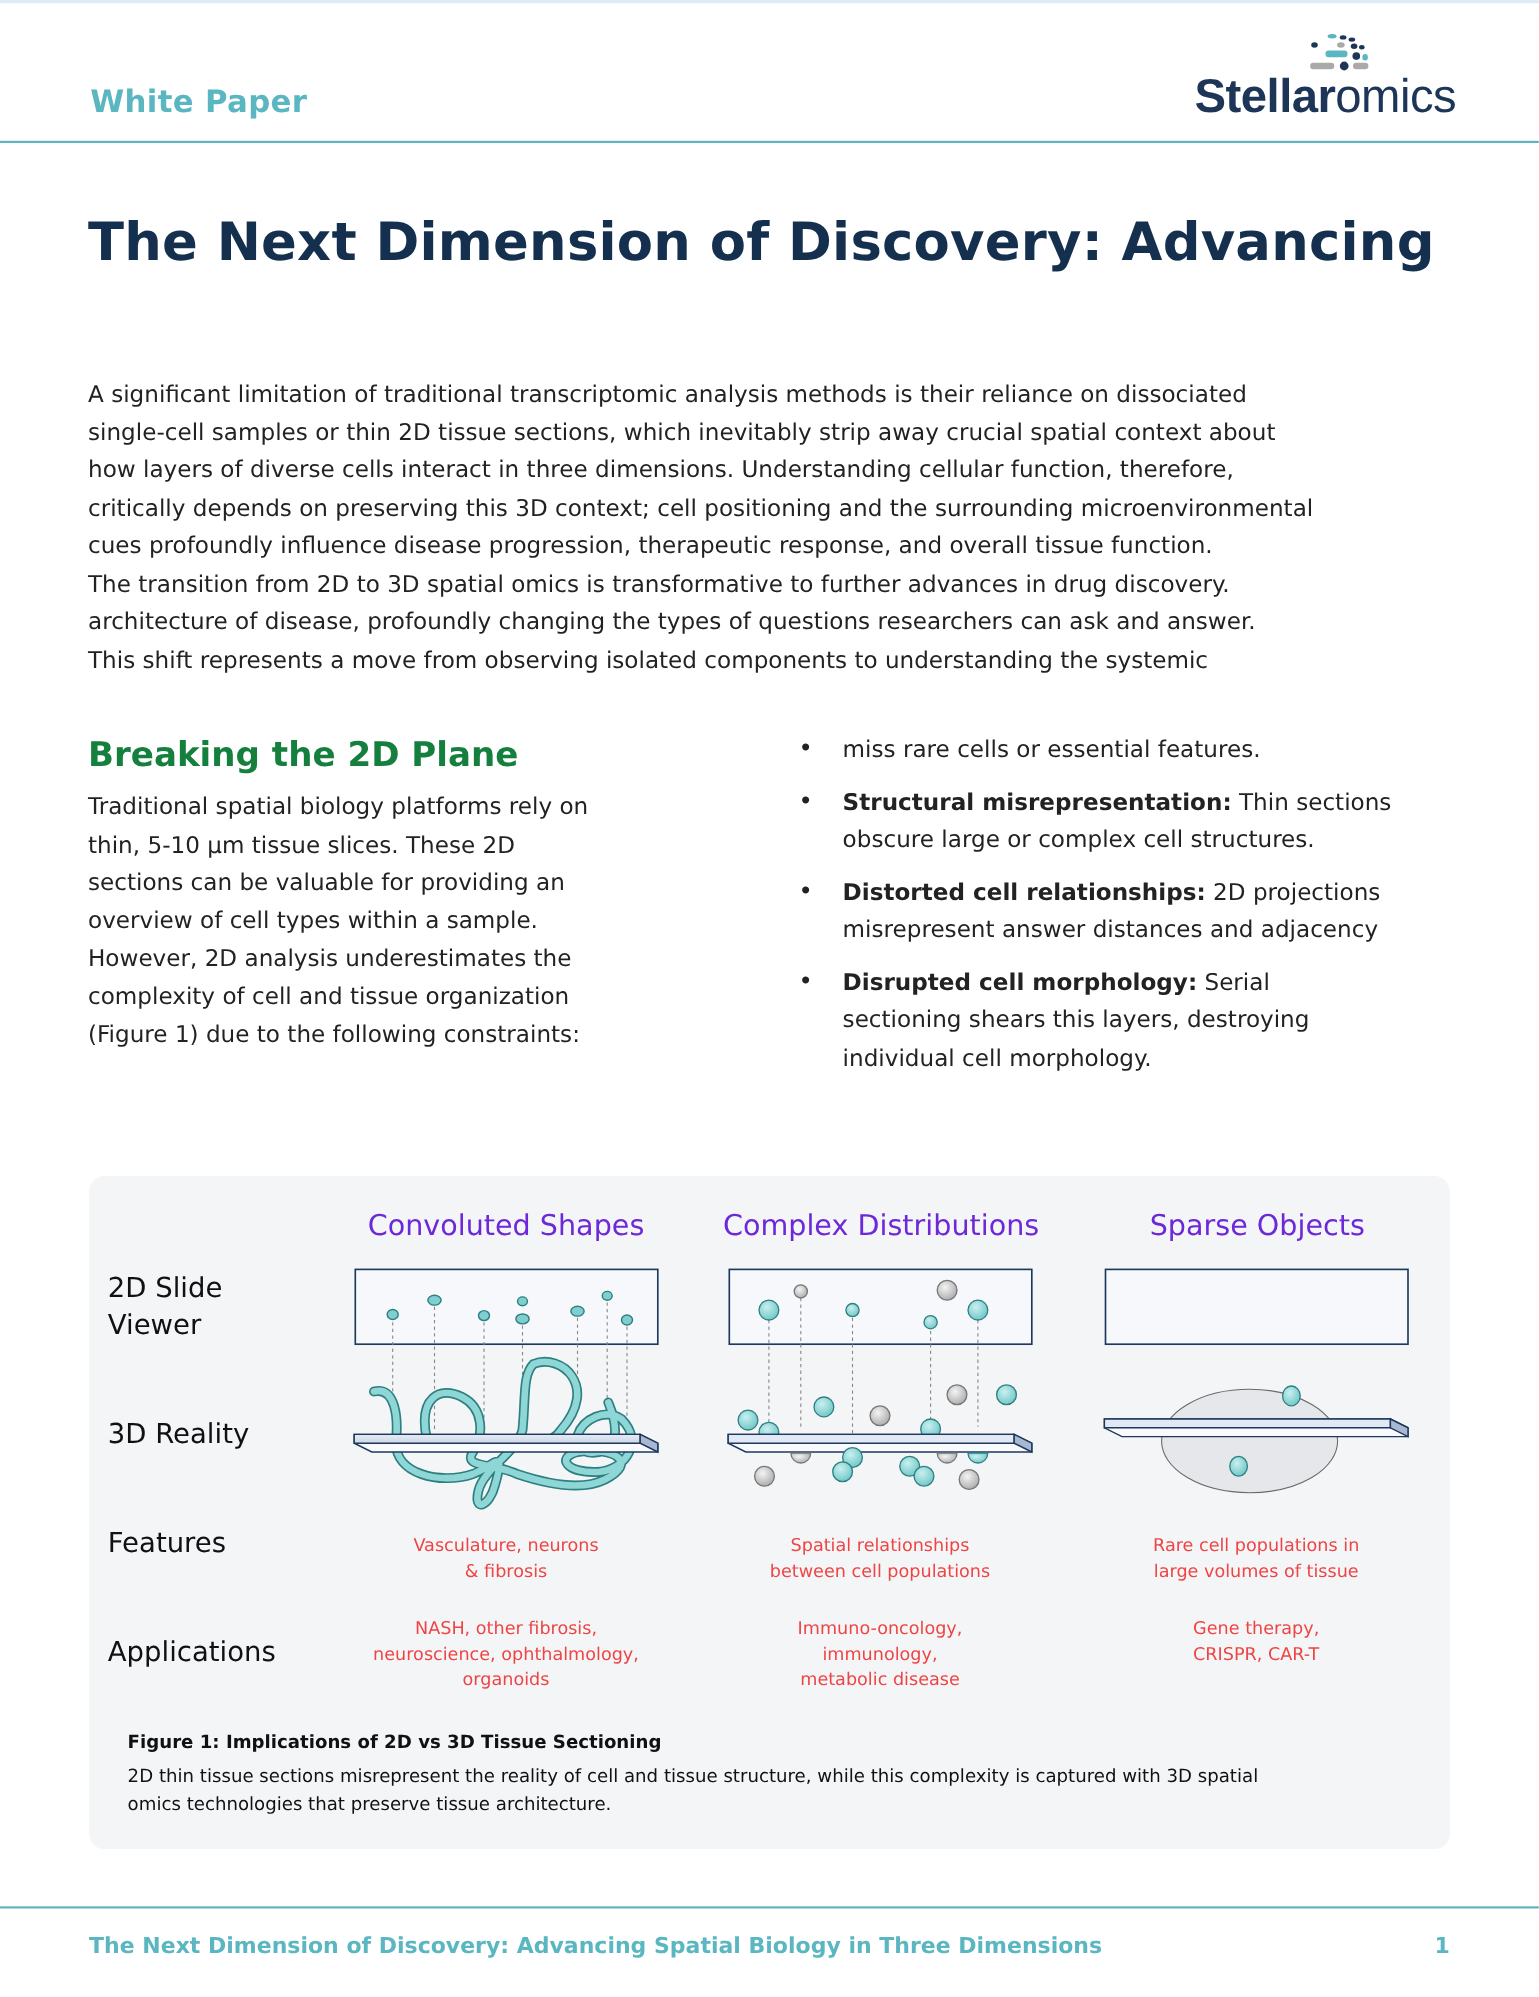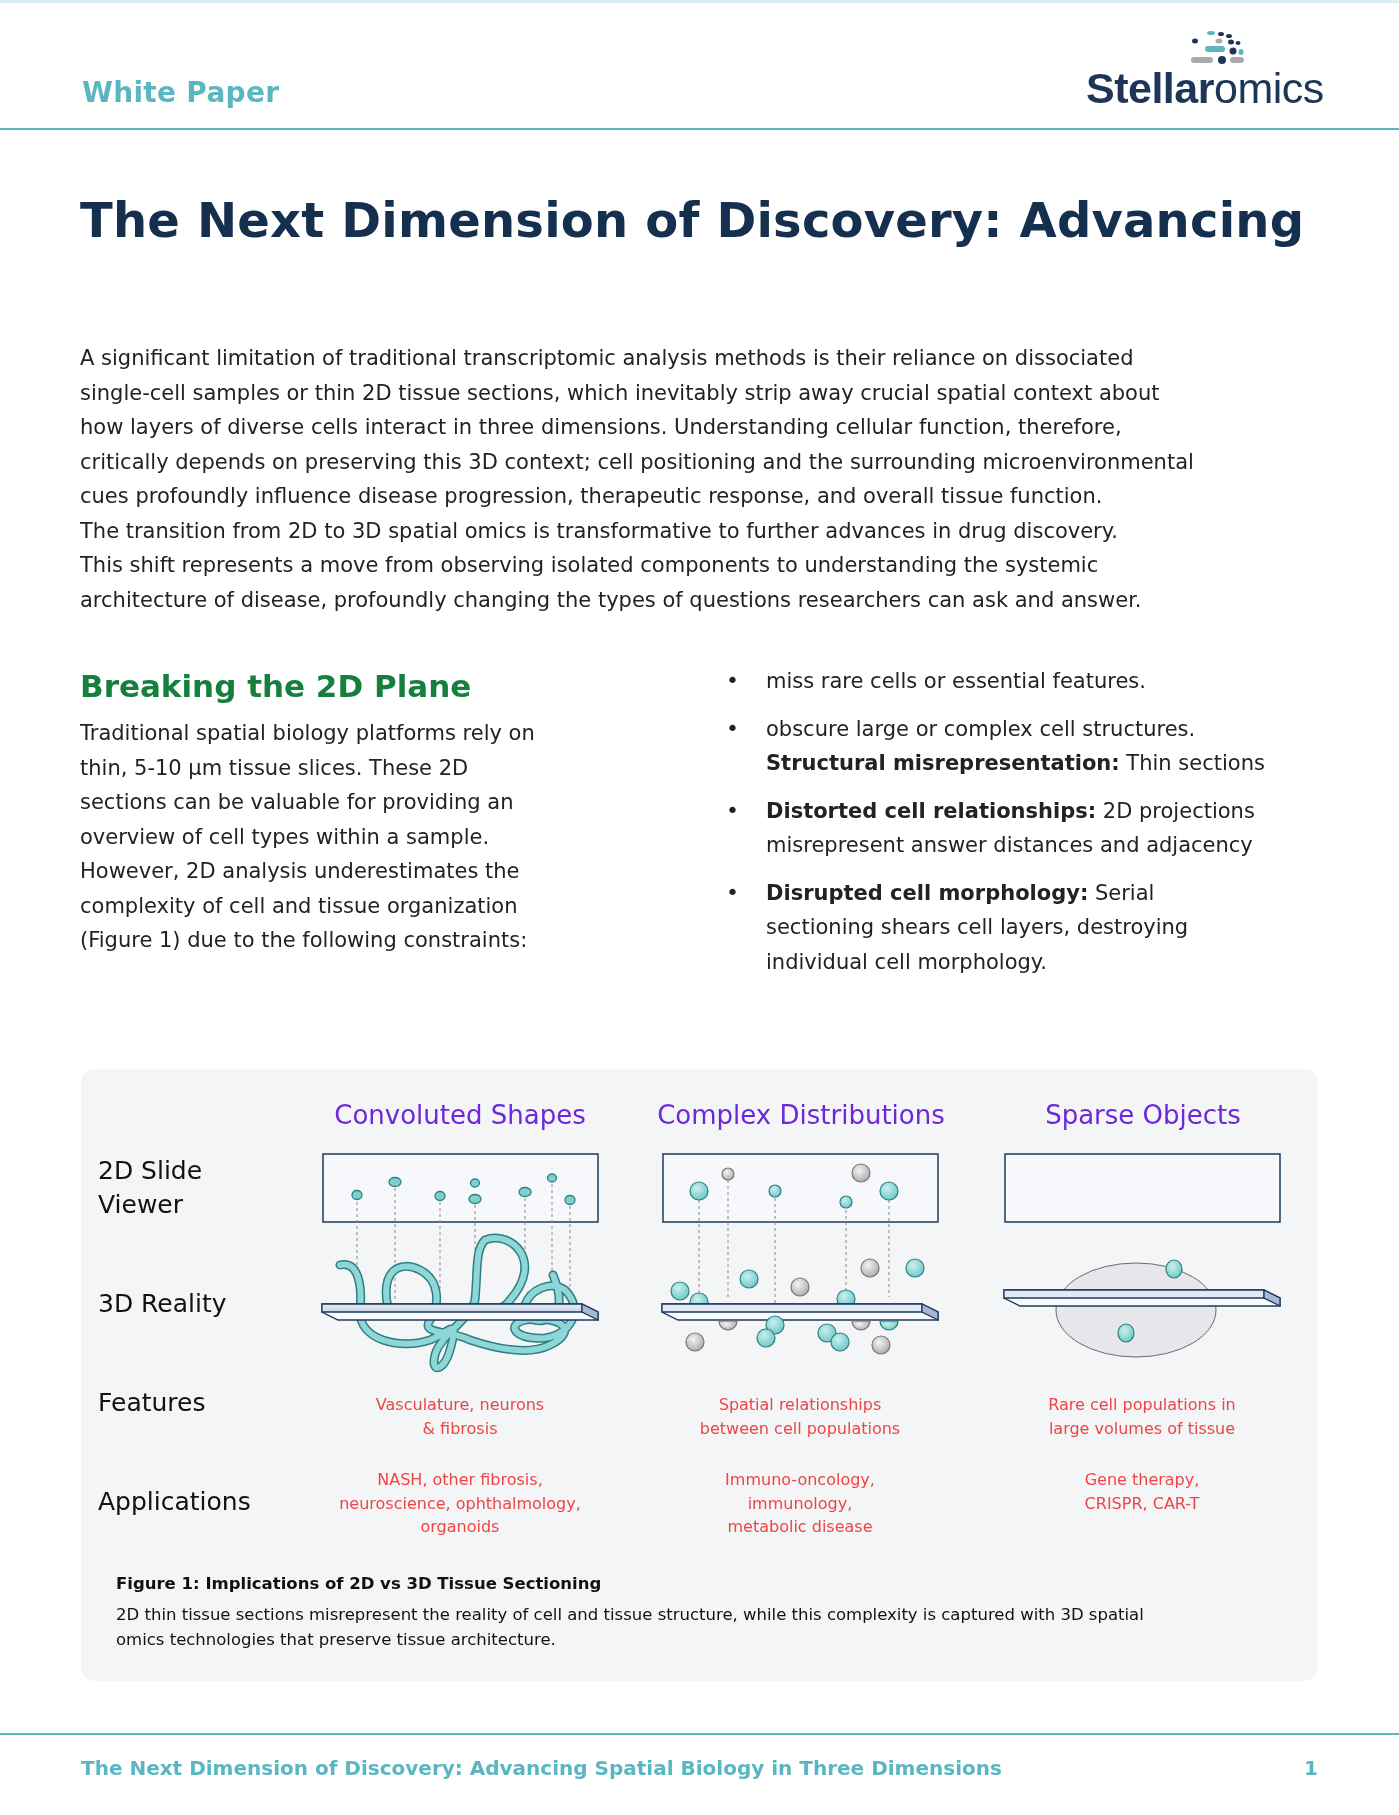--- a/index.html
+++ b/index.html
@@ -73,54 +73,54 @@
   <span style="display:block">The Next Dimension of Discovery: Advancing</span>
 </h1>
 
 <p class="intro">
   <span>A significant limitation of traditional transcriptomic analysis methods is their reliance on dissociated</span>
   <span>single-cell samples or thin 2D tissue sections, which inevitably strip away crucial spatial context about</span>
   <span>how layers of diverse cells interact in three dimensions. Understanding cellular function, therefore,</span>
   <span>critically depends on preserving this 3D context; cell positioning and the surrounding microenvironmental</span>
   <span>cues profoundly influence disease progression, therapeutic response, and overall tissue function.</span>
   <span>The transition from 2D to 3D spatial omics is transformative to further advances in drug discovery.</span>
+  <span>architecture of disease, profoundly changing the types of questions researchers can ask and answer.</span>
   <span>This shift represents a move from observing isolated components to understanding the systemic</span>
-  <span>architecture of disease, profoundly changing the types of questions researchers can ask and answer.</span>
 </p>
 
 <h2 class="section-head">Breaking the 2D Plane</h2>
 <p class="section-body">
   <span>Traditional spatial biology platforms rely on</span>
   <span>thin, 5-10 µm tissue slices. These 2D</span>
   <span>sections can be valuable for providing an</span>
   <span>overview of cell types within a sample.</span>
   <span>However, 2D analysis underestimates the</span>
   <span>complexity of cell and tissue organization</span>
   <span>(Figure 1) due to the following constraints:</span>
 </p>
 
 <ul class="bullets">
   <li>
     <span class="dot">•</span>
     <span class="l">miss rare cells or essential features.</span>
   </li>
   <li>
     <span class="dot">•</span>
+    <span class="l"><span class="b">Structural misrepresentation:</span><span> Thin sections</span></span>
     <span class="l">obscure large or complex cell structures.</span>
-    <span class="l"><span class="b">Structural misrepresentation:</span><span> Thin sections</span></span>
   </li>
   <li>
     <span class="dot">•</span>
     <span class="l"><span class="b">Distorted cell relationships:</span><span> 2D projections</span></span>
     <span class="l">misrepresent answer distances and adjacency</span>
   </li>
   <li>
     <span class="dot">•</span>
     <span class="l"><span class="b">Disrupted cell morphology:</span><span> Serial</span></span>
-    <span class="l">sectioning shears cell layers, destroying</span>
+    <span class="l">sectioning shears this layers, destroying</span>
     <span class="l">individual cell morphology.</span>
   </li>
 </ul>
 
 <div class="figure"></div>
 
 <div class="fig-col-title" style="left:290px">Convoluted Shapes</div>
 <div class="fig-col-title" style="left:631px">Complex Distributions</div>
 <div class="fig-col-title" style="left:973px">Sparse Objects</div>
 

